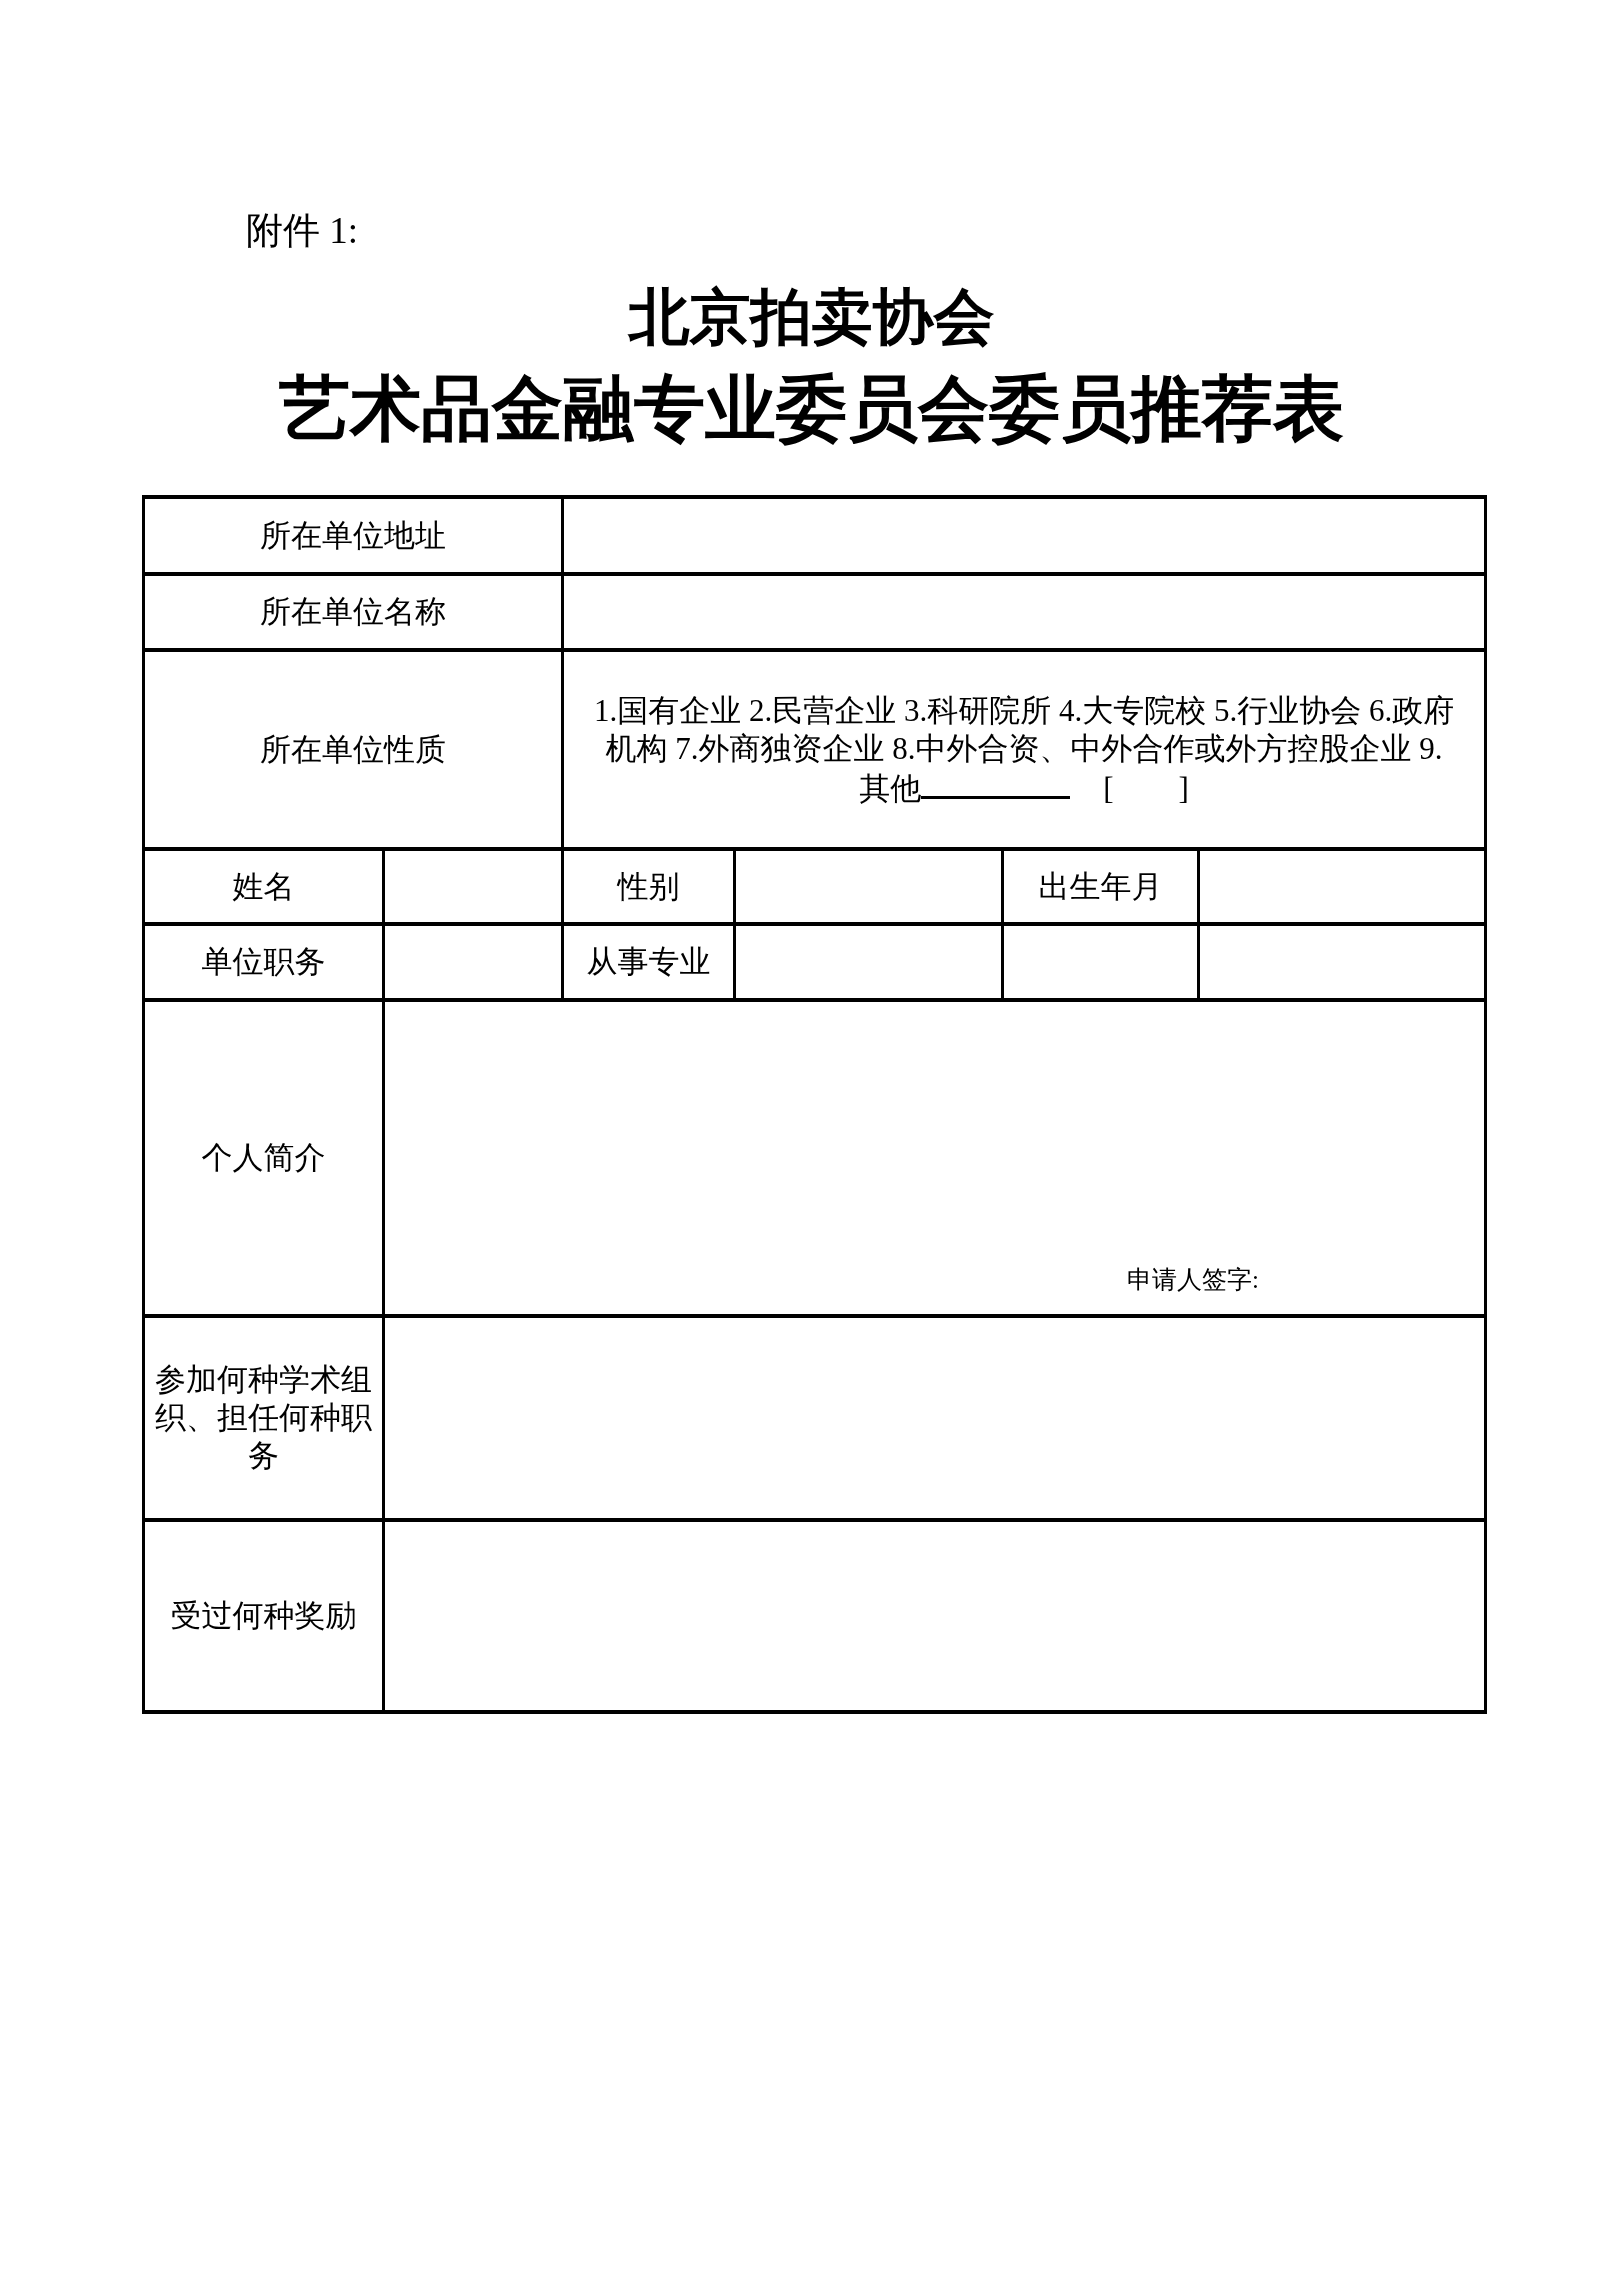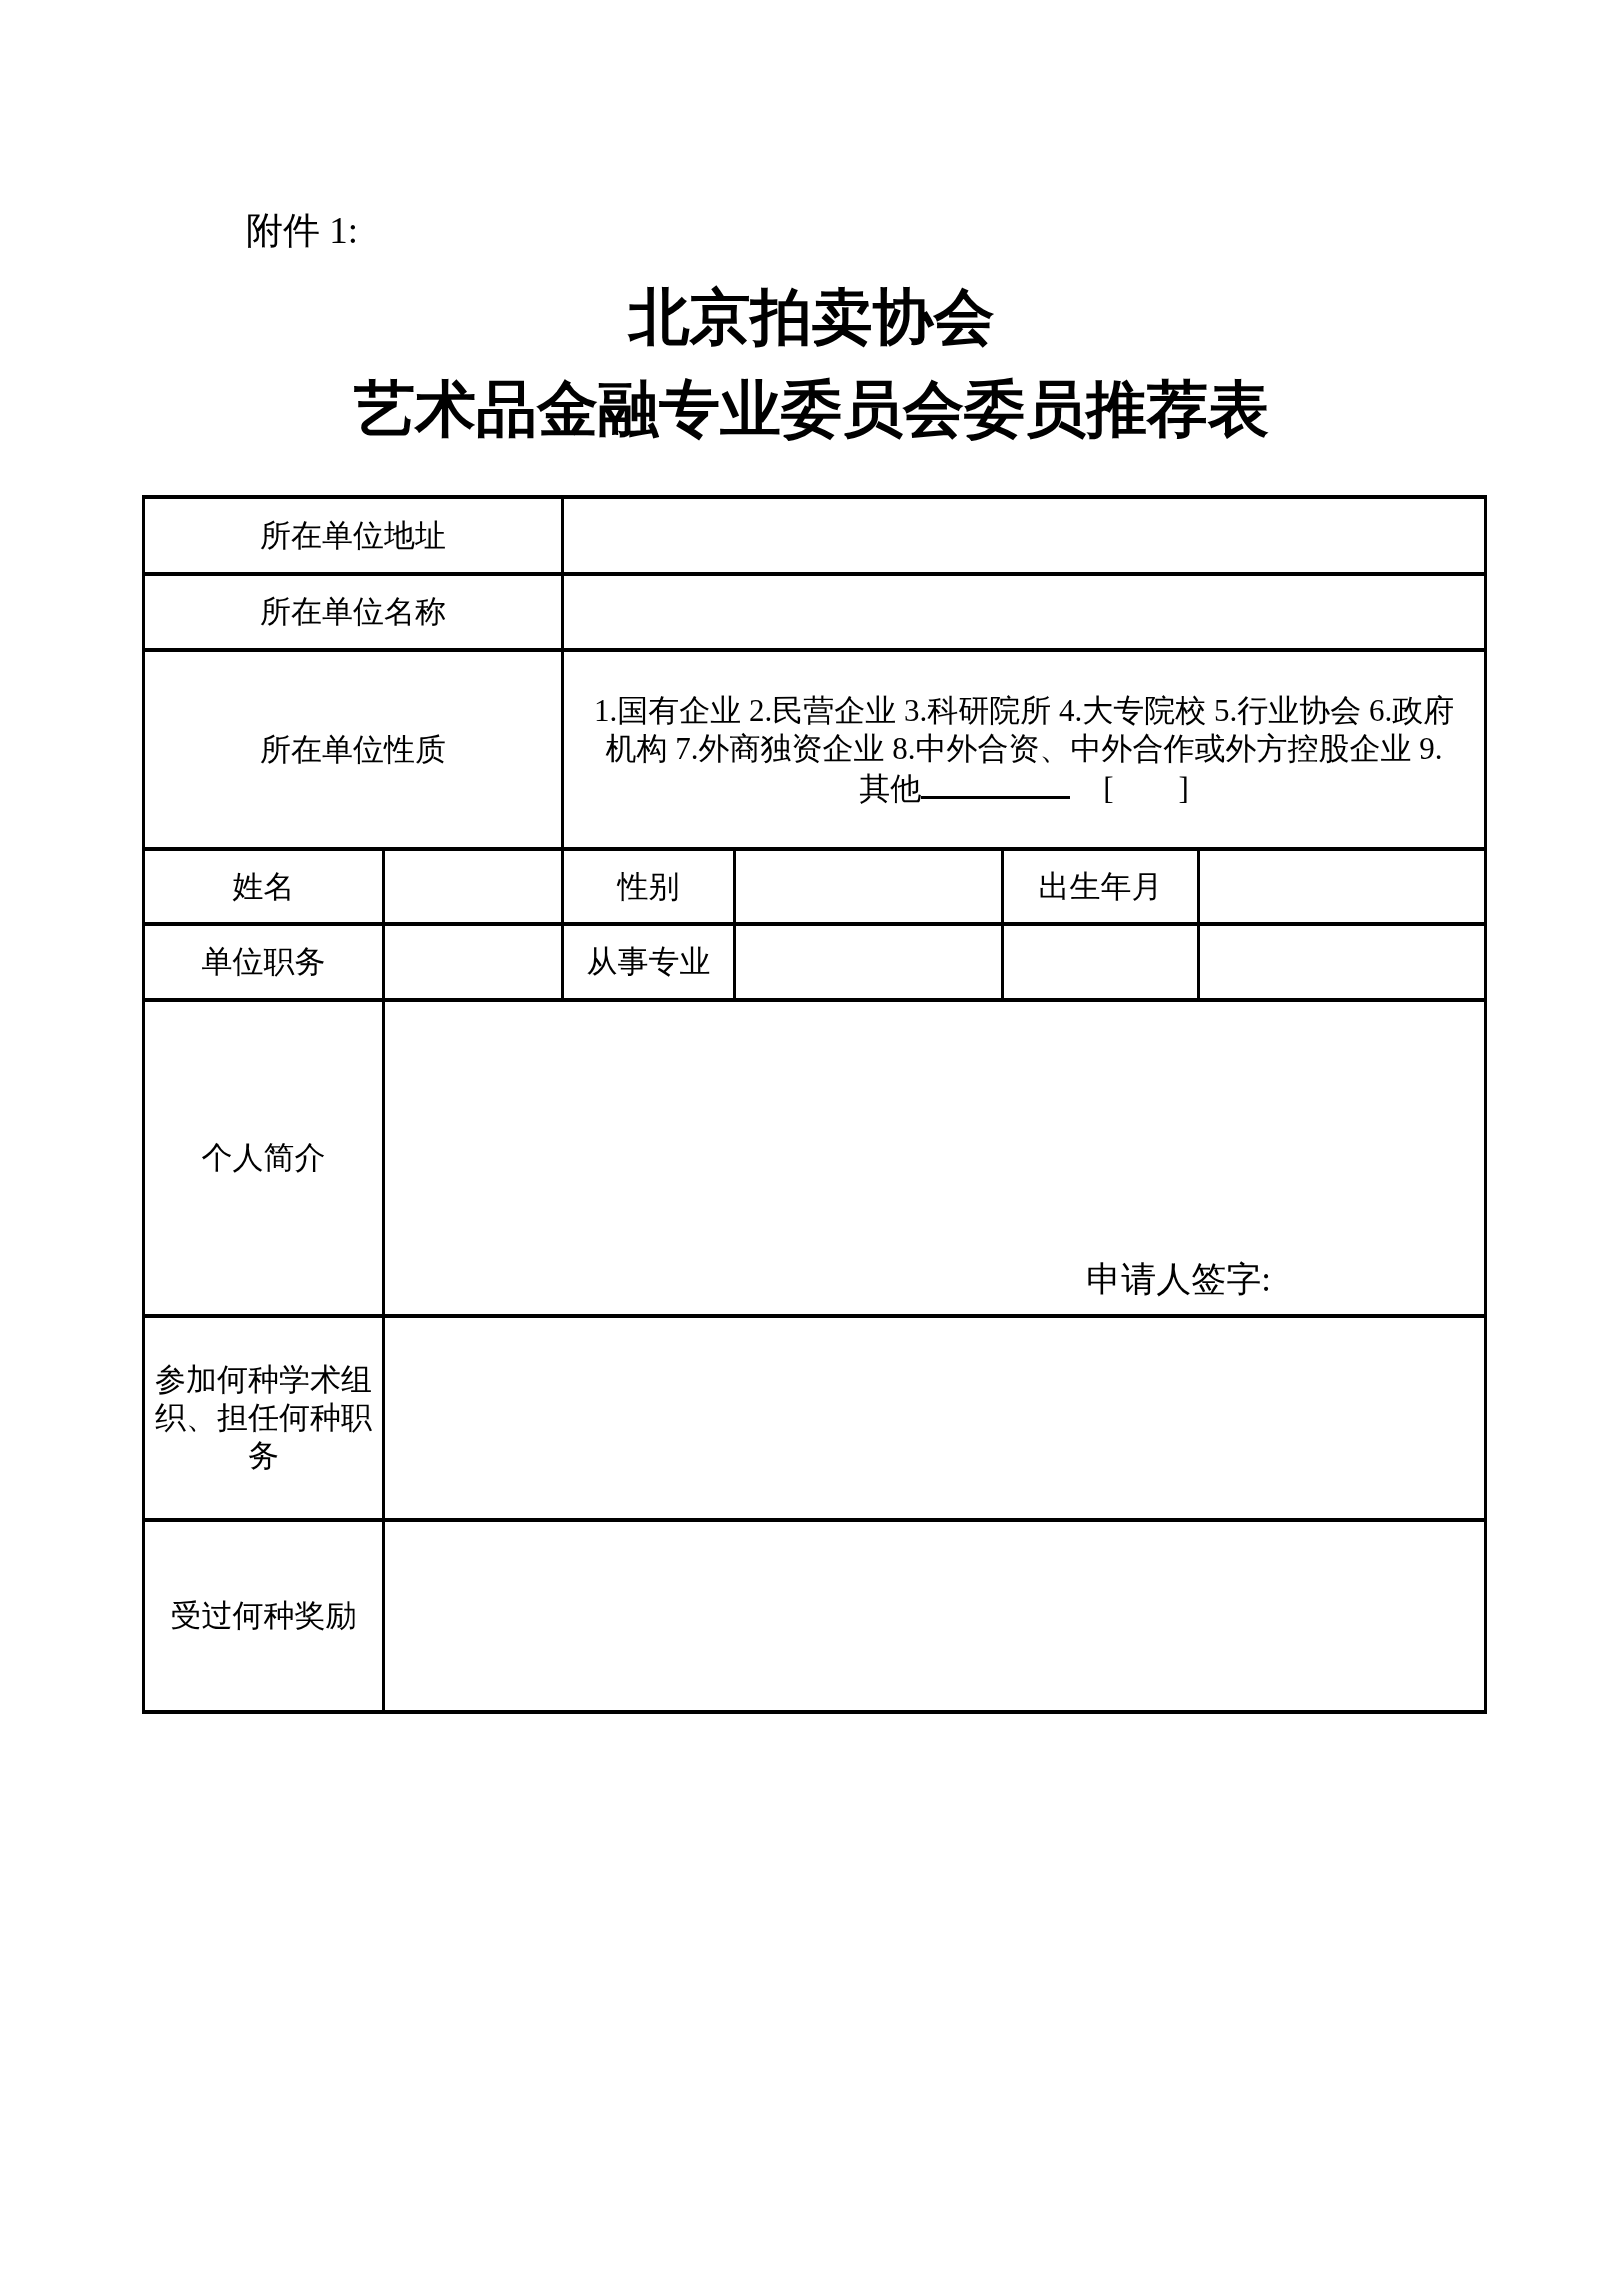--- a/index.html
+++ b/index.html
@@ -33,21 +33,21 @@
     line-height: 65px;
     font-weight: bold;
     white-space: pre;
   }
   .subtitle {
     position: absolute;
     top: 375px;
     left: 0;
     width: 100%;
     text-align: center;
-    font-size: 61px;
+    font-size: 71px;
     line-height: 69px;
     font-weight: bold;
     white-space: pre;
   }
   table.form {
     position: absolute;
     left: 142px;
     top: 495px;
     width: 1342px;
     border-collapse: collapse;
@@ -74,23 +74,23 @@
     display: inline-block;
     width: 149px;
     height: 28px;
     border-bottom: 3.3px solid #000000;
   }
   .gap40 { display: inline-block; width: 33px; }
   .gap80 { display: inline-block; width: 65px; }
   td.profile-value { position: relative; }
   .signature {
     position: absolute;
-    right: 213px;
+    right: 225px;
     bottom: 14.7px;
-    font-size: 35px;
+    font-size: 25px;
     line-height: 38px;
     white-space: pre;
   }
   td.wrap-label {
     text-align: justify;
     vertical-align: top;
     padding: 13px 19.6px 0 19.6px;
     line-height: 65px;
   }
 </style>

